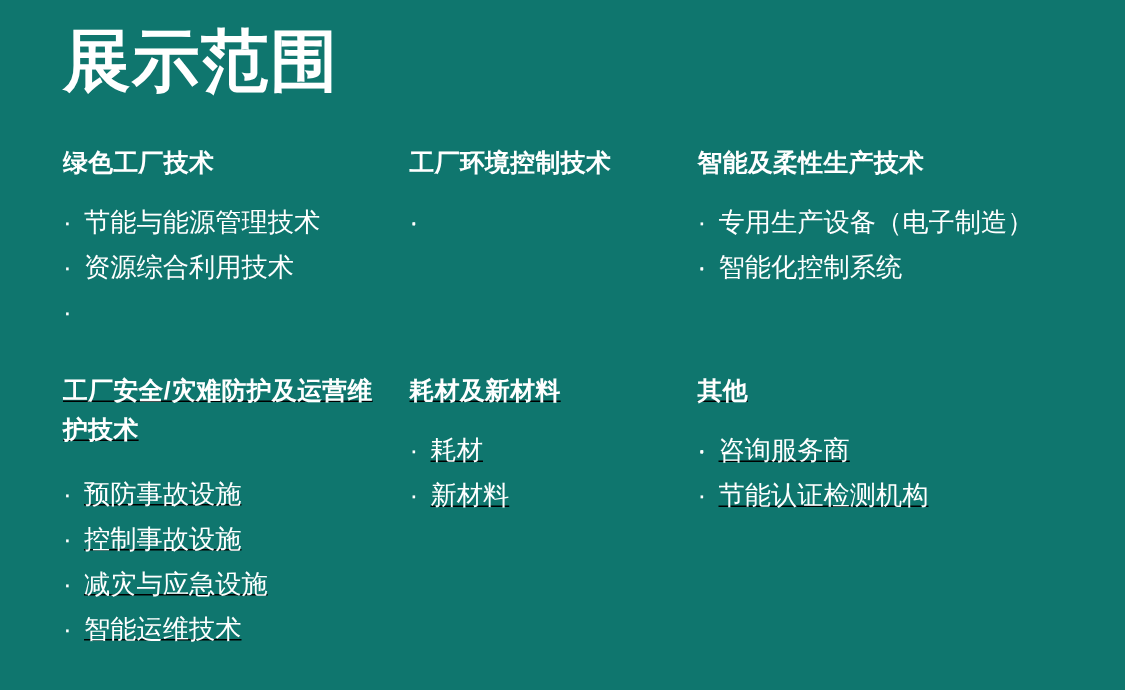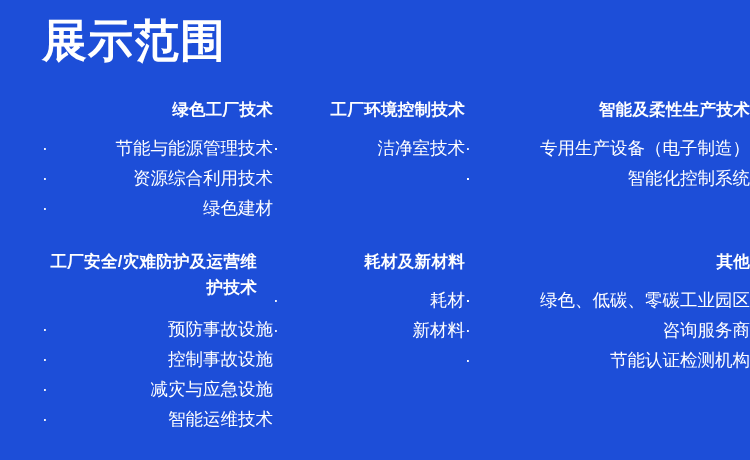--- a/index.html
+++ b/index.html
@@ -28,29 +28,28 @@
     font-weight: 700;
     color: #ffffff;
     letter-spacing: 1px;
     white-space: nowrap;
   }
   .grid {
     position: absolute;
     left: 0;
     top: 96px;
     width: 750px;
-    text-align: right;
   }
   .row {
     display: flex;
     flex-direction: row;
     align-items: flex-start;
   }
   .row-1 { height: 152px; }
-  .row-2 { height: 170px; }
+  .row-2 { height: 170px; text-decoration: underline; }
   .col {
     box-sizing: border-box;
   }
   .col-1 { width: 273px; padding-left: 42px; }
   .col-2 { width: 192px; padding-left: 0px; }
   .col-3 { width: 285px; padding-left: 0px; }
   .cat-heading {
     font-size: 16.5px;
     line-height: 26px;
     font-weight: 700;
@@ -83,42 +82,42 @@
     left: 0;
     top: 0;
     font-size: 17.5px;
     line-height: 30px;
     color: #ffffff;
   }
 </style>
 </head>
 <body>
 
-<div id="poster" style="background: #1d4ed8;">
+<div id="poster" style="background: #0f766e;">
 
   <div id="page-title">展示范围</div>
 
   <div class="grid">
 
     <div class="row row-1">
 
       <div class="col col-1">
         <div class="cat-heading">绿色工厂技术</div>
         <ul class="item-list">
           <li class="item"><span class="bullet">·</span><span>节能与能源管理技术</span></li>
           <li class="item"><span class="bullet">·</span><span>资源综合利用技术</span></li>
-          <li class="item"><span class="bullet">·</span><span>绿色建材</span></li>
+          <li class="item"><span class="bullet">·</span></li>
         </ul>
       </div>
 
       <div class="col col-2">
         <div class="cat-heading">工厂环境控制技术</div>
         <ul class="item-list">
           <li class="item"><span class="bullet">·</span></li>
-          <li class="item"><span class="bullet">·</span><span>洁净室技术</span></li>
+          <li class="item"><span class="bullet">·</span></li>
         </ul>
       </div>
 
       <div class="col col-3">
         <div class="cat-heading">智能及柔性生产技术</div>
         <ul class="item-list">
           <li class="item"><span class="bullet">·</span><span>专用生产设备（电子制造）</span></li>
           <li class="item"><span class="bullet">·</span></li>
           <li class="item"><span class="bullet">·</span><span>智能化控制系统</span></li>
         </ul>
@@ -143,21 +142,21 @@
         <ul class="item-list">
           <li class="item"><span class="bullet">·</span><span>耗材</span></li>
           <li class="item"><span class="bullet">·</span><span>新材料</span></li>
         </ul>
       </div>
 
       <div class="col col-3">
         <div class="cat-heading">其他</div>
         <ul class="item-list">
           <li class="item"><span class="bullet">·</span></li>
-          <li class="item"><span class="bullet">·</span><span>绿色、低碳、零碳工业园区</span></li>
+          <li class="item"><span class="bullet">·</span></li>
           <li class="item"><span class="bullet">·</span><span>咨询服务商</span></li>
           <li class="item"><span class="bullet">·</span><span>节能认证检测机构</span></li>
         </ul>
       </div>
 
     </div>
 
   </div>
 </div>
 

